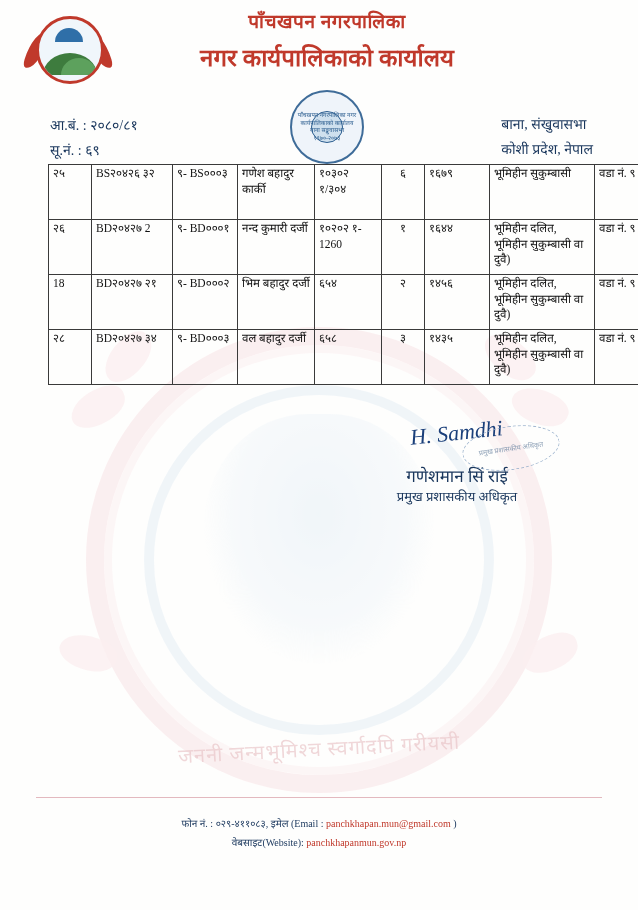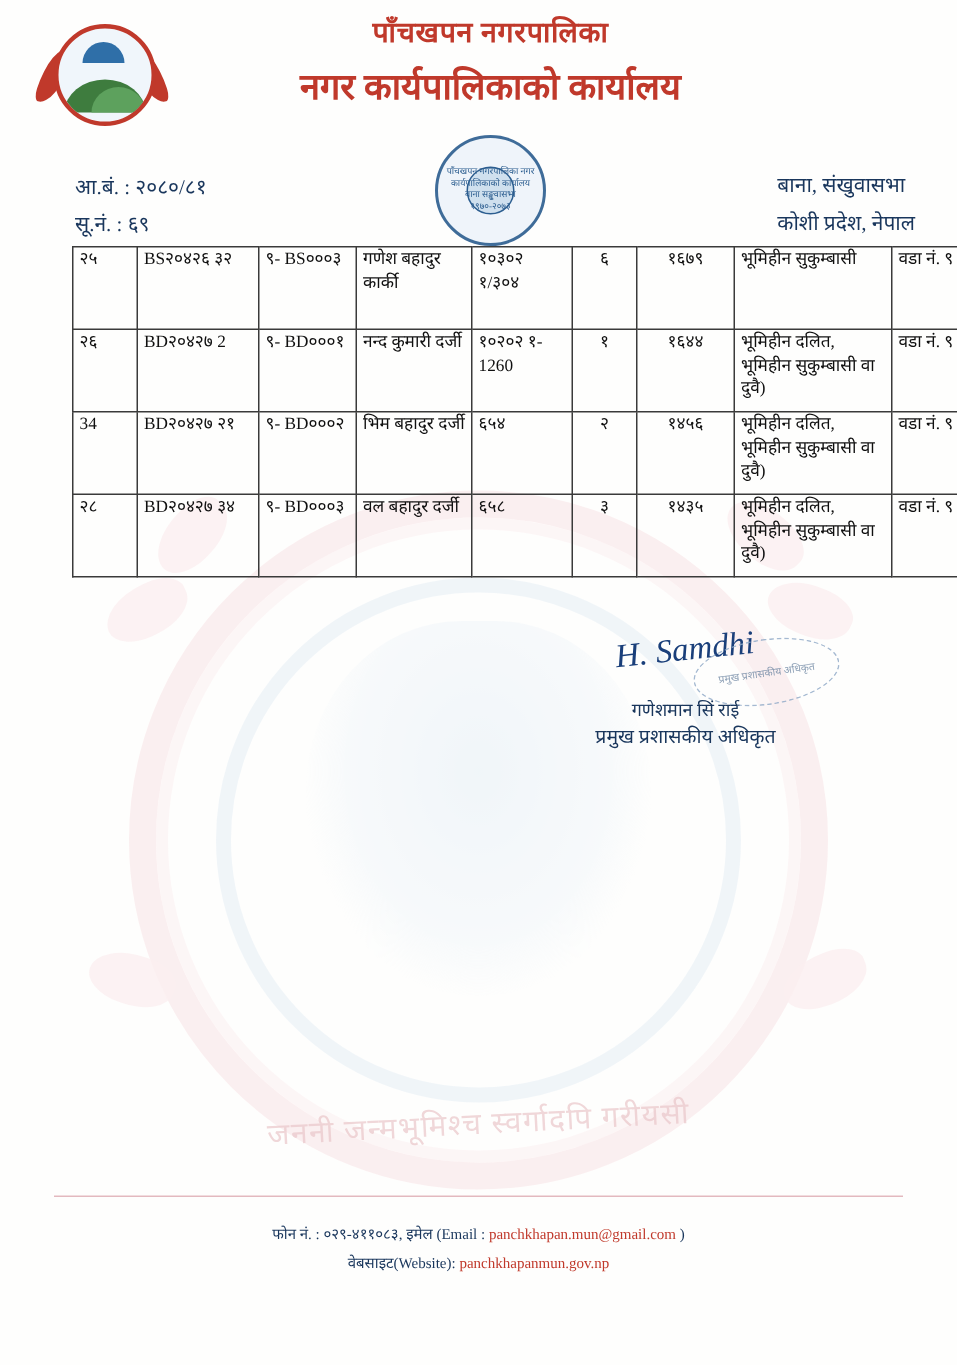--- a/index.html
+++ b/index.html
@@ -204,21 +204,21 @@
   .meta-left {
     position: absolute;
     left: 50px;
     top: 114px;
     font-size: 14px;
     color: #19365c;
     line-height: 1.75;
   }
   .meta-right {
     position: absolute;
-    right: 44px;
+    right: 61px;
     top: 112px;
     font-size: 14px;
     color: #19365c;
     line-height: 1.8;
     text-align: left;
   }
   .meta-line { white-space: nowrap; }
   .meta-val { display: inline-block; font-family: Liberation Serif, serif; }
   .sn-val { color: #19365c; }
 
@@ -243,21 +243,21 @@
     line-height: 1.35;
     color: #101010;
     height: 52px;
   }
   .c-sn      { width: 34px;  text-align: left; }
   .c-code    { width: 72px;  }
   .c-ward    { width: 56px;  }
   .c-name    { width: 68px;  }
   .c-plot    { width: 58px;  }
   .c-area    { width: 34px;  text-align: center; }
-  .c-amount  { width: 56px;  text-align: center; font-family: Liberation Serif, serif; }
+  .c-amount  { width: 56px;  text-align: left; font-family: Liberation Serif, serif; }
   .c-cat     { width: 96px; margin-left: 44px;  }
   .c-wardno  { width: 46px;  }
   .red-txt { color: #c0392b; }
 
   
   .sig {
     position: absolute;
     right: 86px;
     top: 420px;
     width: 190px;
@@ -283,21 +283,21 @@
     color: #6f87a3;
     font-size: 7px;
     display: flex;
     align-items: center;
     justify-content: center;
     opacity: 0.8;
     transform: rotate(-8deg);
   }
   .sig-name {
     margin-top: 8px;
-    font-size: 12px;
+    font-size: 17px;
     color: #19365c;
   }
   .sig-post {
     font-size: 13px;
     color: #19365c;
   }
 
   
   .footer {
     position: absolute;
@@ -396,21 +396,21 @@
             <td class="c-code">BD२०४२७ 2</td>
             <td class="c-ward">९- BD०००१</td>
             <td class="c-name red-txt">नन्द कुमारी दर्जी</td>
             <td class="c-plot">१०२०२ १- 1260</td>
             <td class="c-area">१</td>
             <td class="c-amount">१६४४</td>
             <td class="c-cat">भूमिहीन दलित, भूमिहीन सुकुम्बासी वा दुवै)</td>
             <td class="c-wardno">वडा नं. ९</td>
           </tr>
           <tr>
-            <td class="c-sn">34</td>
+            <td class="c-sn">18</td>
             <td class="c-code">BD२०४२७ २१</td>
             <td class="c-ward">९- BD०००२</td>
             <td class="c-name">भिम बहादुर दर्जी</td>
             <td class="c-plot">६५४</td>
             <td class="c-area">२</td>
             <td class="c-amount">१४५६</td>
             <td class="c-cat">भूमिहीन दलित, भूमिहीन सुकुम्बासी वा दुवै)</td>
             <td class="c-wardno">वडा नं. ९</td>
           </tr>
           <tr>

